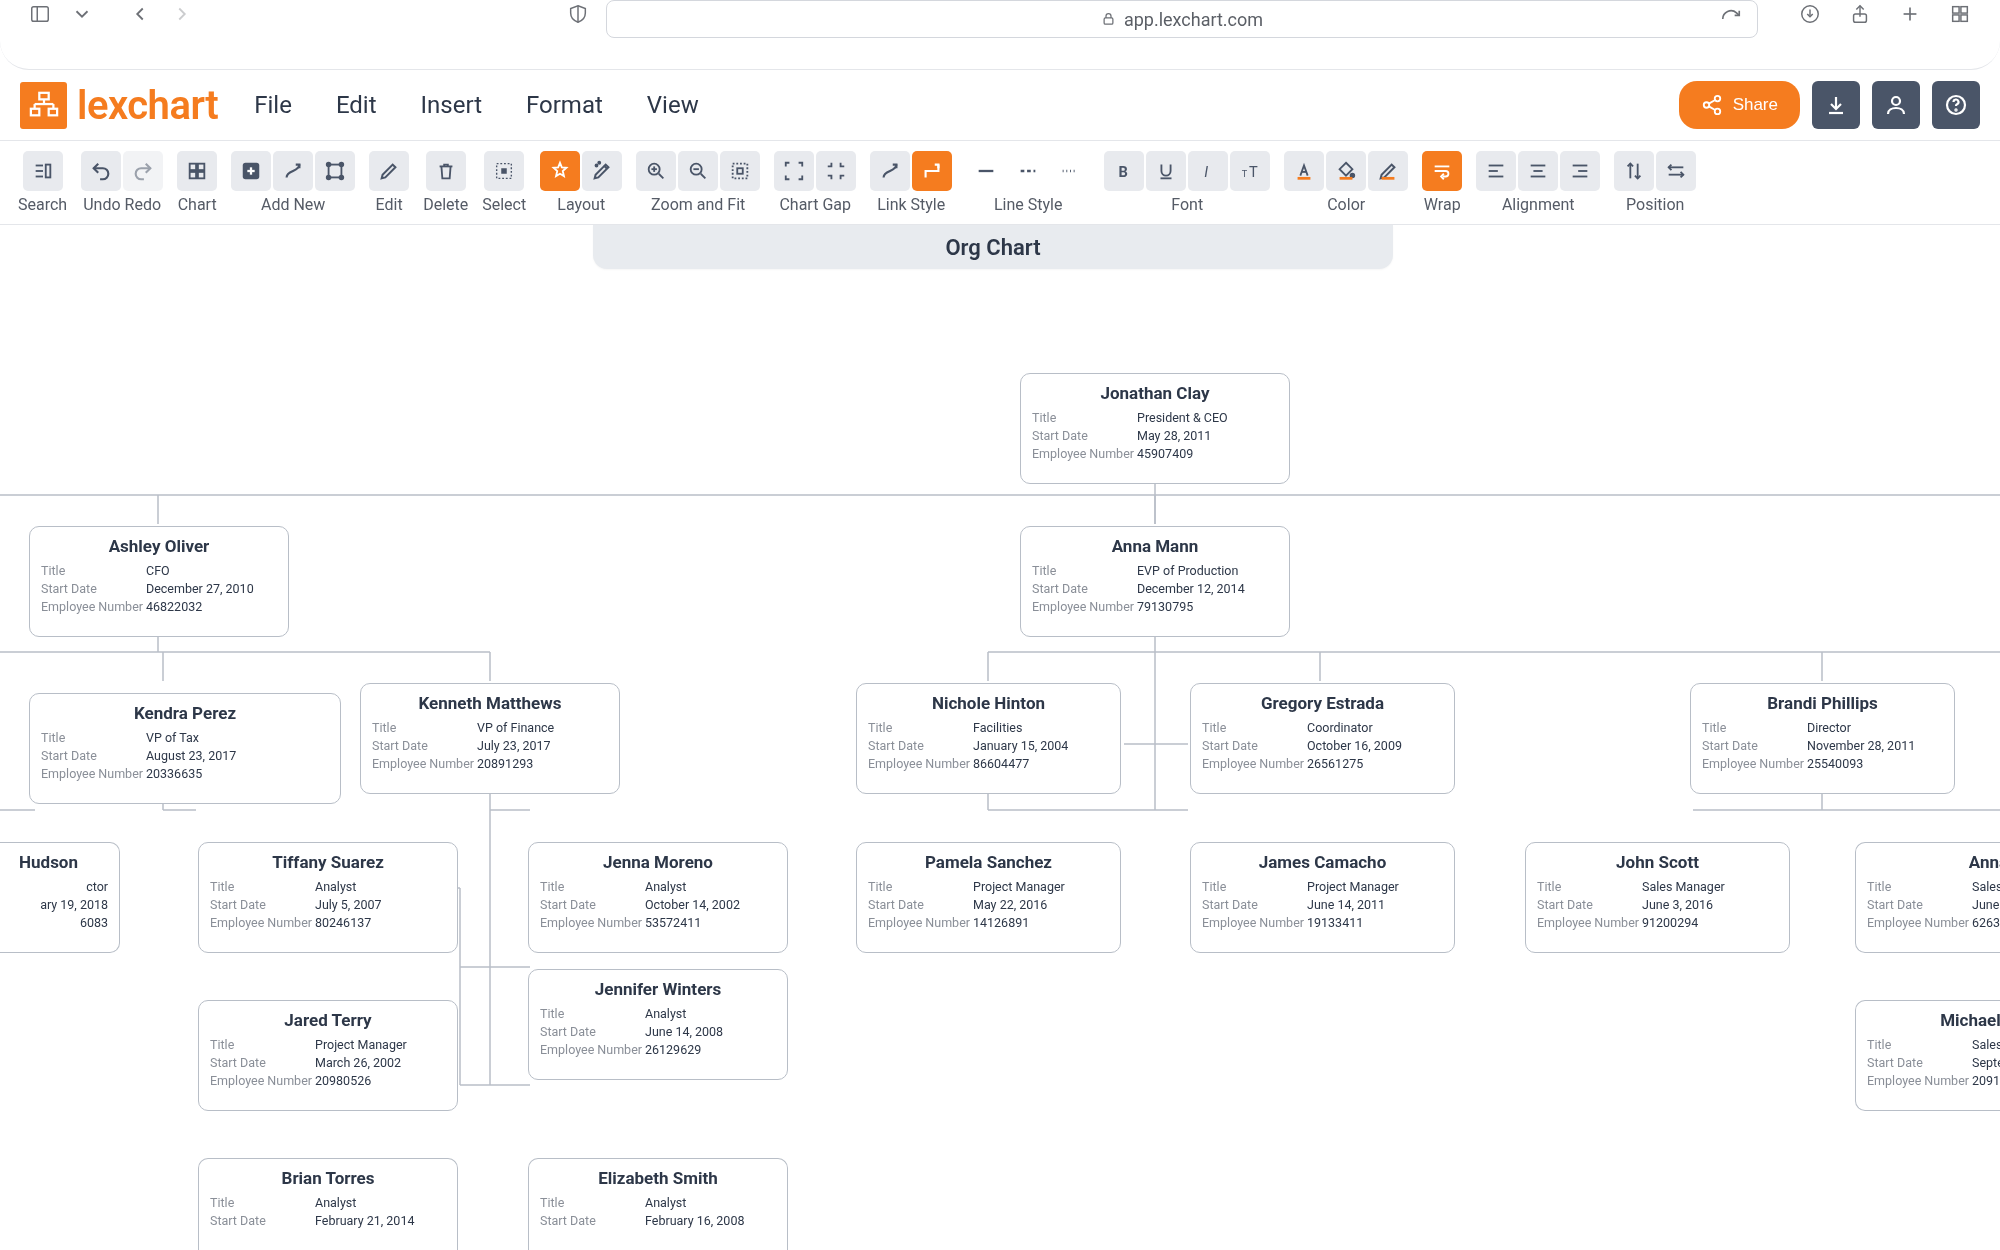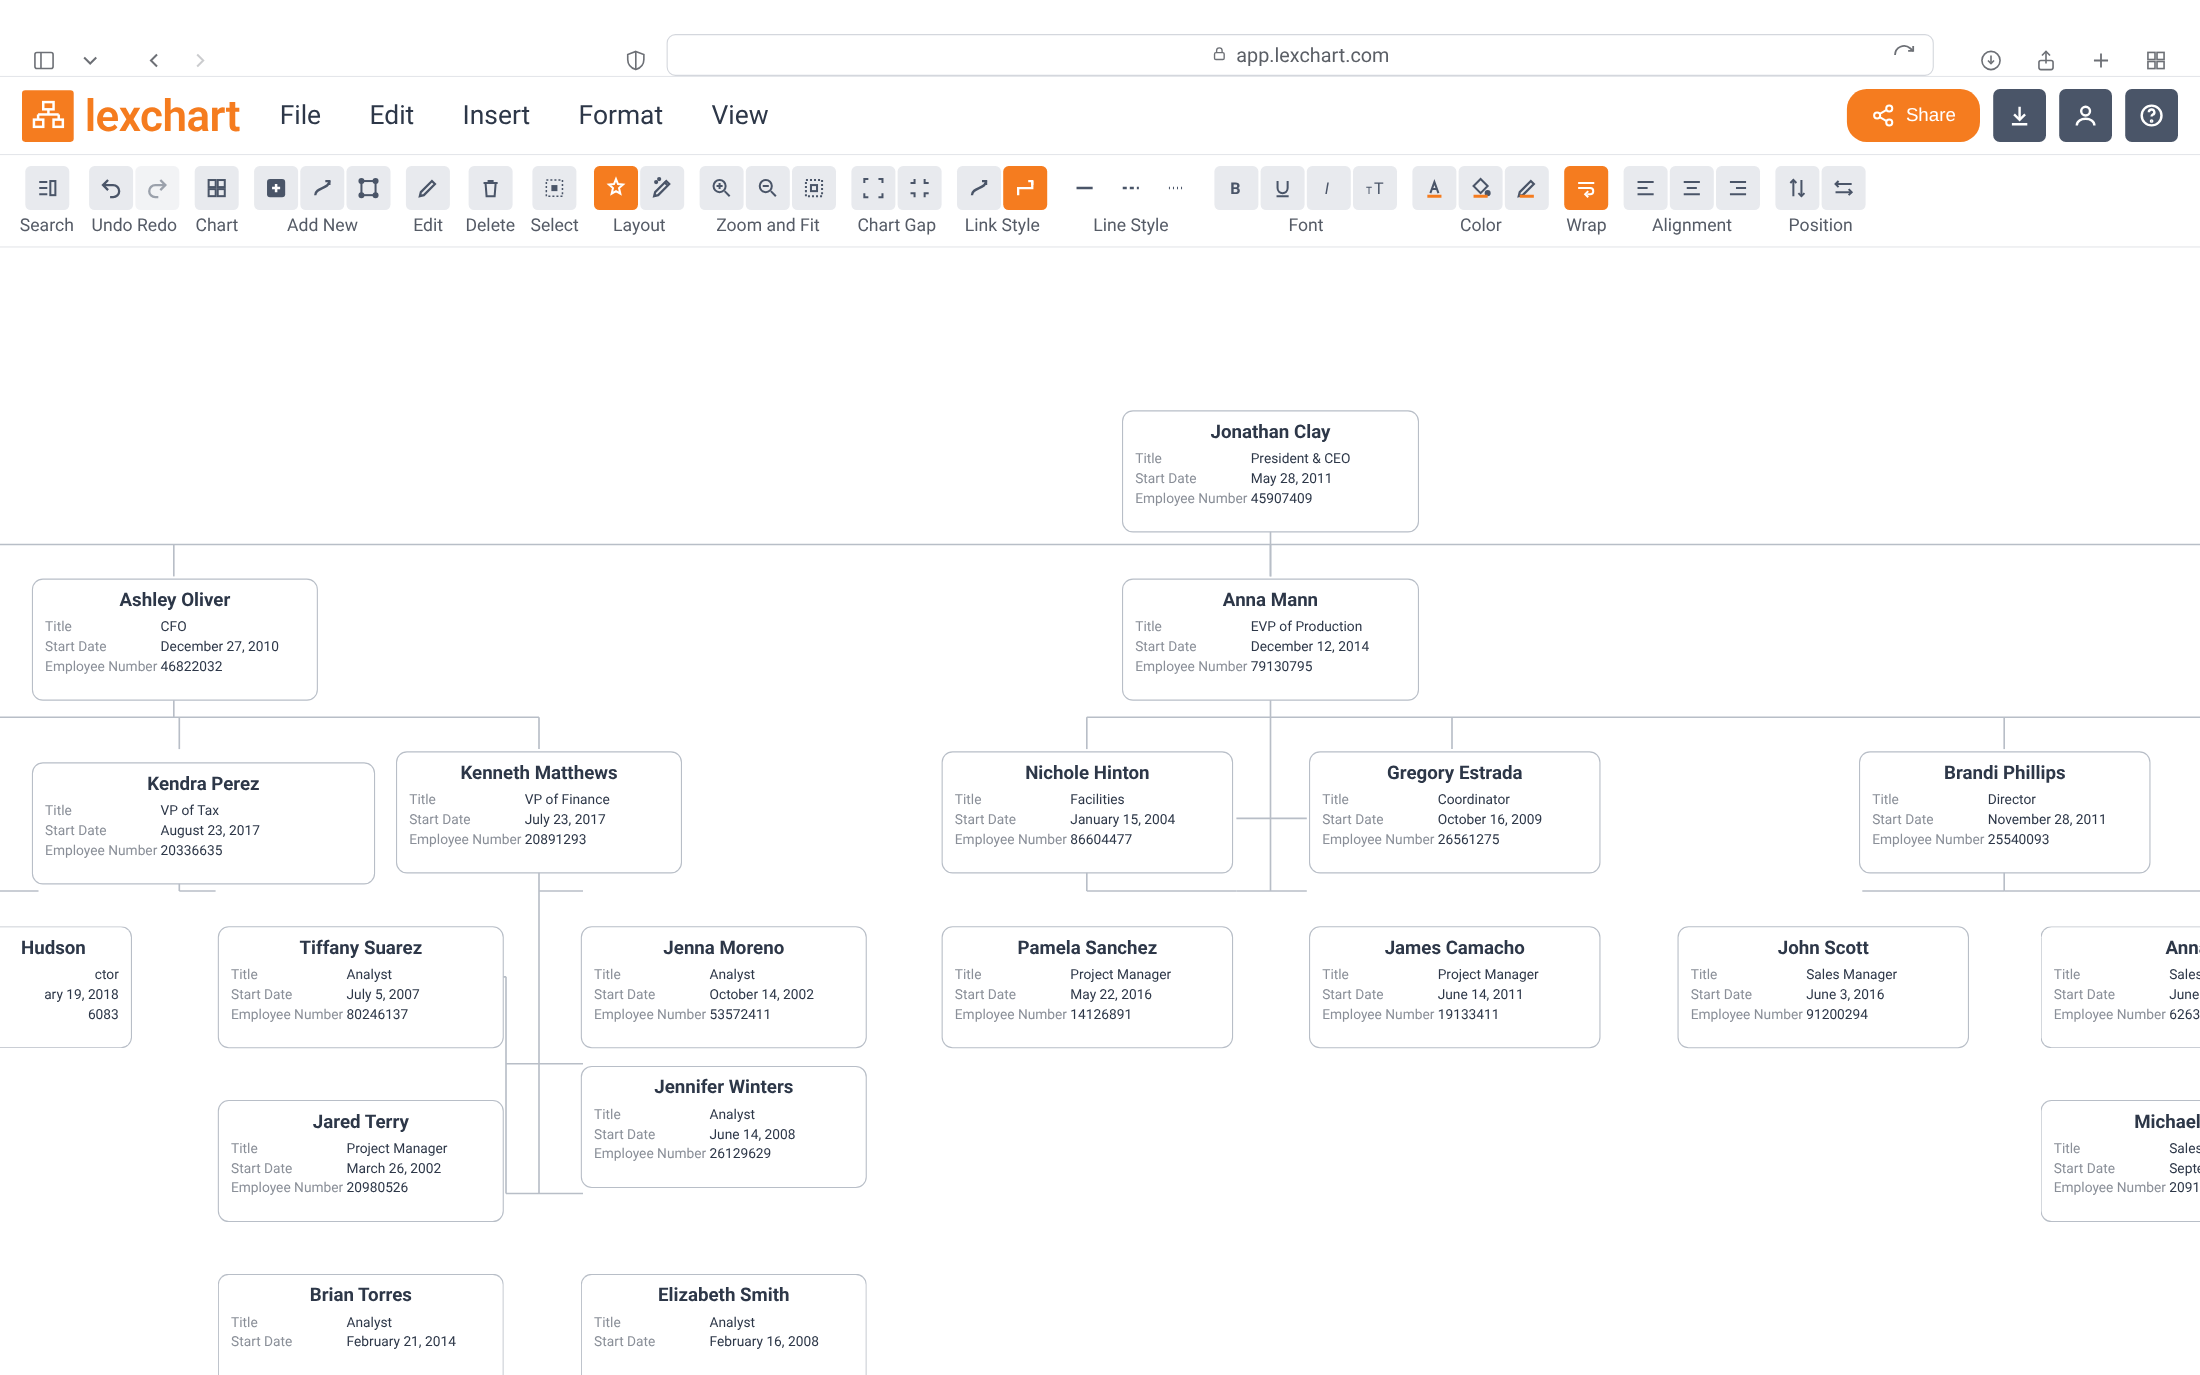--- a/index.html
+++ b/index.html
@@ -19,22 +19,22 @@
     color:var(--grey-text);
     width:2000px;
     height:1250px;
     overflow:hidden;
   }
 
   
   .browser-bar{
     height:70px;
     border-bottom:1px solid #e4e6ea;
-    display:flex;align-items:flex-end;
-    padding:0 26px;gap:14px;
+    display:flex;align-items:flex-start;
+    padding:0 26px;gap:14px;border-radius:29px;
   }
   .bb-icon{width:28px;height:28px;display:flex;align-items:center;justify-content:center;color:#6d7076;}
   .bb-icon svg{width:22px;height:22px;}
   .bb-addr{
     flex:1;
     height:38px;
     border:1px solid #d4d7dd;
     border-radius:8px;
     display:flex;align-items:center;justify-content:center;
     font-size:18px;color:#5b5f66;
@@ -573,20 +573,21 @@
             <line x1="4" y1="16" x2="20" y2="16"></line>
             <polyline points="17 13 20 16 17 19"></polyline>
           </svg>
         </div>
   </div>
       <span class="tlabel">Position</span>
     </div>
 </div>
 
 <div class="canvas">
+  <div class="title-tab">Org Chart</div>
 
   <svg class="lines">
 
     <line x1="0" y1="270" x2="2000" y2="270"></line>
 
     <line x1="1155" y1="237" x2="1155" y2="299"></line>
 
     <line x1="158" y1="270" x2="158" y2="299"></line>
 
     <line x1="1155" y1="270" x2="1155" y2="299"></line>

